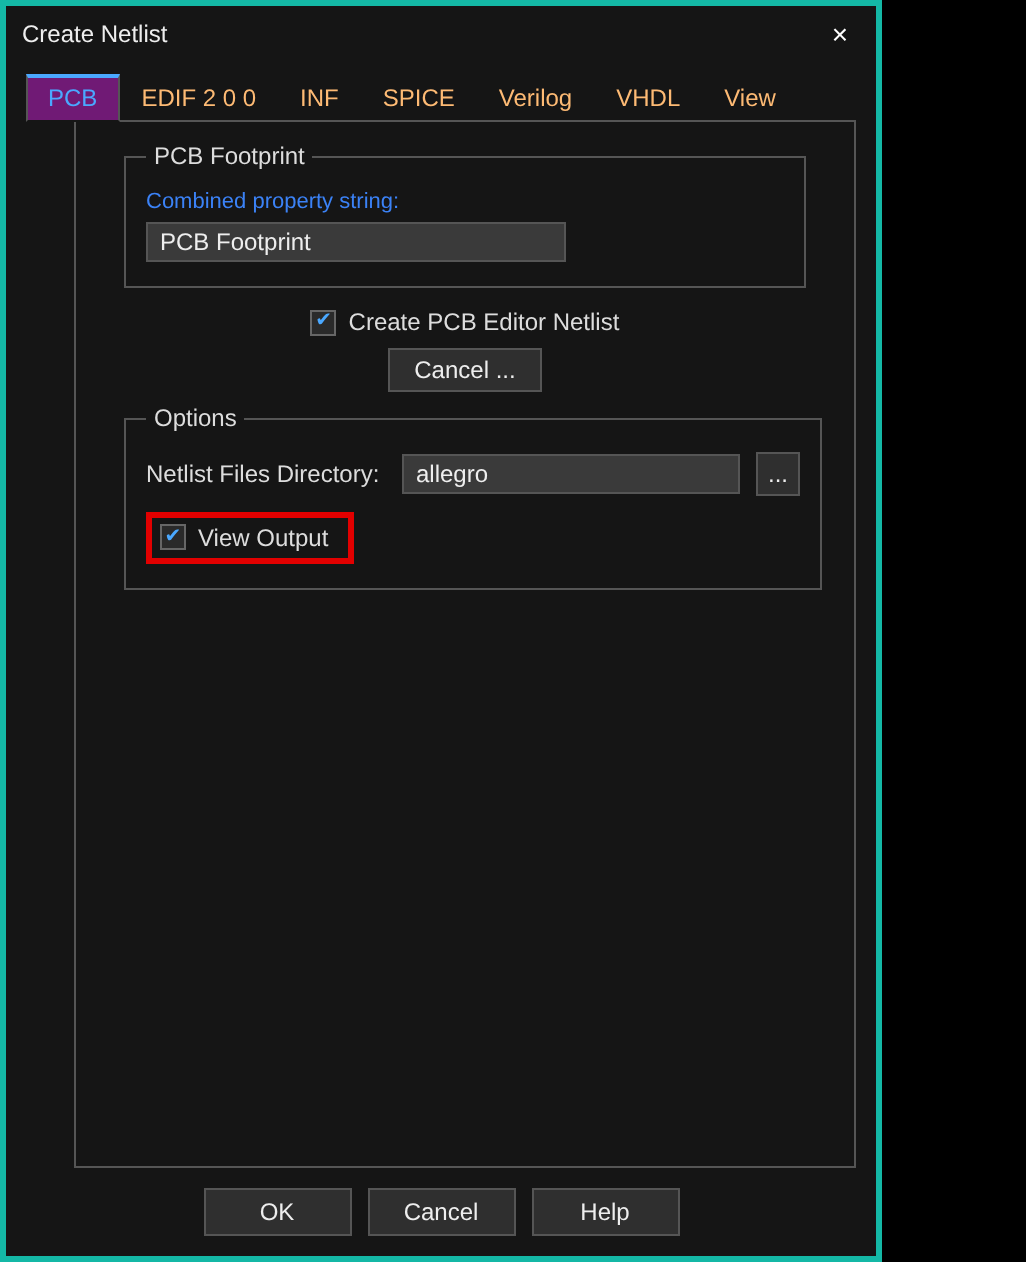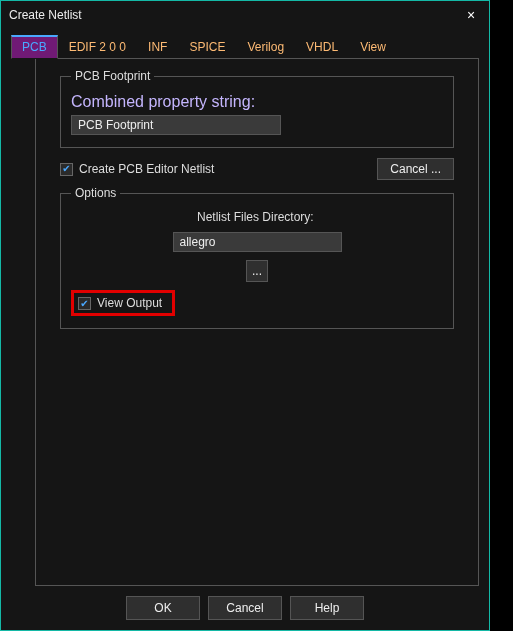--- a/index.html
+++ b/index.html
@@ -1,41 +1,41 @@
 <!DOCTYPE html>
 <html><head>
 <meta charset="utf-8">
 <style>
   * { box-sizing: border-box; margin: 0; padding: 0; }
   html, body { width: 513px; height: 631px; background: #000; font-family: "Segoe UI", Tahoma, sans-serif; font-size: 12px; color: #ddd; overflow: hidden; }
-  .window { width: 490px; height: 631px; background: #151515; border: 1px solid #14b8a6; display: flex; flex-direction: column; }
+  .window { width: 441px; height: 631px; background: #151515; border: 3px solid #14b8a6; display: flex; flex-direction: column; }
   .titlebar { height: 28px; display: flex; align-items: center; padding: 0 8px; color: #eee; }
   .titlebar .title { flex: 1; font-size: 12px; }
   .titlebar .close { width: 20px; text-align: center; font-size: 14px; cursor: pointer; color: #fff; }
   .content { flex: 1; padding: 6px 10px 0 10px; display: flex; flex-direction: column; }
   .tabs { display: flex; border-bottom: 1px solid #555; height: 24px; align-items: flex-end; }
   .tab { padding: 4px 10px 4px 10px; color: #fdba74; cursor: pointer; font-size: 12px; border: 1px solid transparent; border-bottom: none; }
   .tab.active { color: #4aa8ff; border: 1px solid #555; border-bottom: 1px solid #151515; margin-bottom: -1px; background: #701a75; border-top: 2px solid #4aa8ff; padding-top: 3px; }
   .body { flex: 1; border: 1px solid #555; border-top: none; padding: 10px 24px; position: relative; margin-left: 24px; }
   fieldset { border: 1px solid #555; padding: 10px 10px 12px 10px; margin-bottom: 10px; }
   legend { padding: 0 4px; color: #ddd; font-size: 12px; }
-  .label { color: #c4b5fd; font-size: 16px; margin-bottom: 4px; display: block; }
+  .label { color: #3b82f6; font-size: 11px; margin-bottom: 4px; display: block; }
   input[type="text"] { background: #3a3a3a; border: 1px solid #555; color: #eee; height: 20px; padding: 2px 6px; font-size: 12px; }
   .combined-input { width: 210px; }
   .row { display: flex; align-items: center; gap: 6px; }
   .row.between { justify-content: space-between; }
   .chk { width: 13px; height: 13px; background: #2a2a2a; border: 1px solid #666; display: inline-flex; align-items: center; justify-content: center; color: #4aa8ff; font-size: 10px; line-height: 1; cursor: pointer; }
   .chk.checked::after { content: "✔"; color: #4aa8ff; font-size: 10px; }
   .chklabel { color: #ddd; cursor: pointer; }
   .btn { background: #2f2f2f; border: 1px solid #555; color: #eee; padding: 3px 12px; min-width: 72px; text-align: center; cursor: pointer; font-size: 12px; }
-  .dir-row { display: flex; align-items: center; gap: 8px; flex-direction: column; }
+  .dir-row { display: flex; align-items: center; gap: 8px; }
   .dir-label { width: 120px; }
   .dir-input { flex: 1; }
   .browse-btn { width: 22px; min-width: 22px; padding: 3px 0; }
-  .highlight-box { border: 3px solid #e20000; display: inline-flex; align-items: flex-end; padding: 3px 10px 3px 4px; gap: 6px; margin-top: 8px; }
+  .highlight-box { border: 3px solid #e20000; display: inline-flex; align-items: flex-start; padding: 3px 10px 3px 4px; gap: 6px; margin-top: 8px; }
   .footer { height: 44px; display: flex; justify-content: center; align-items: center; gap: 8px; padding: 0 12px; }
   .footer .btn { min-width: 74px; padding: 4px 12px; }
 </style>
 </head>
 <body>
 
 <div class="window">
   <div class="titlebar">
     <span class="title">Create Netlist</span>
     <span class="close">×</span>
@@ -53,21 +53,21 @@
     </div>
 
     <div class="body">
 
       <fieldset>
         <legend>PCB Footprint</legend>
         <span class="label">Combined property string:</span>
         <input type="text" class="combined-input" value="PCB Footprint" style="">
       </fieldset>
 
-      <div class="row between" style="margin-bottom:6px;">
+      <div class="row between" style="margin-bottom:6px;flex-direction:column;">
         <div class="row">
           <span class="chk checked"></span>
           <span class="chklabel">Create PCB Editor Netlist</span>
         </div>
         <div class="btn">Cancel ...</div>
       </div>
 
       <fieldset class="options">
         <legend>Options</legend>
         <div class="dir-row">

